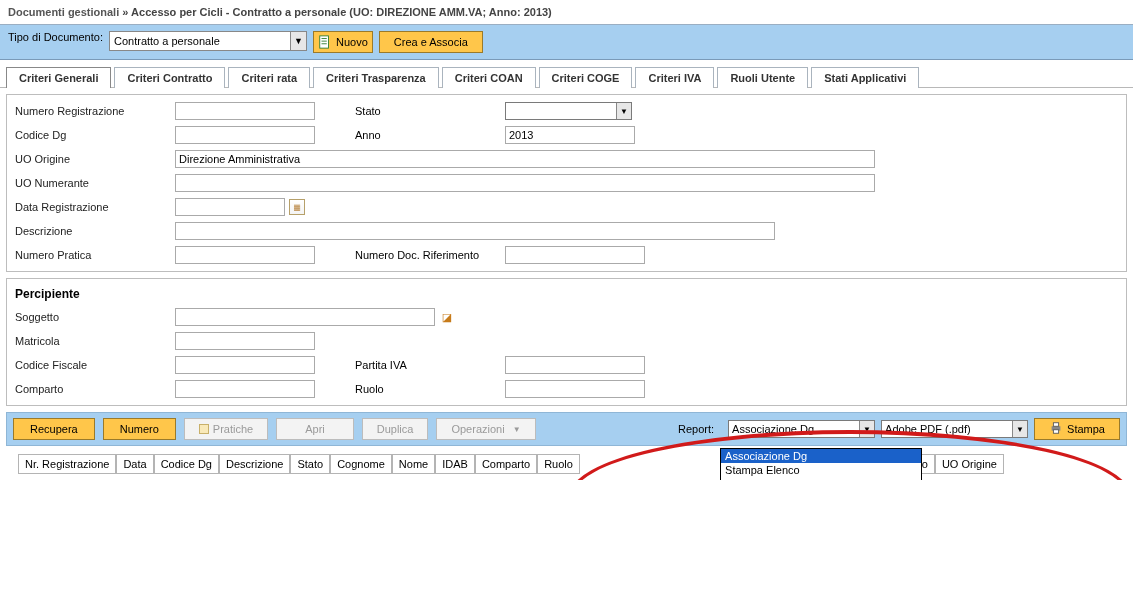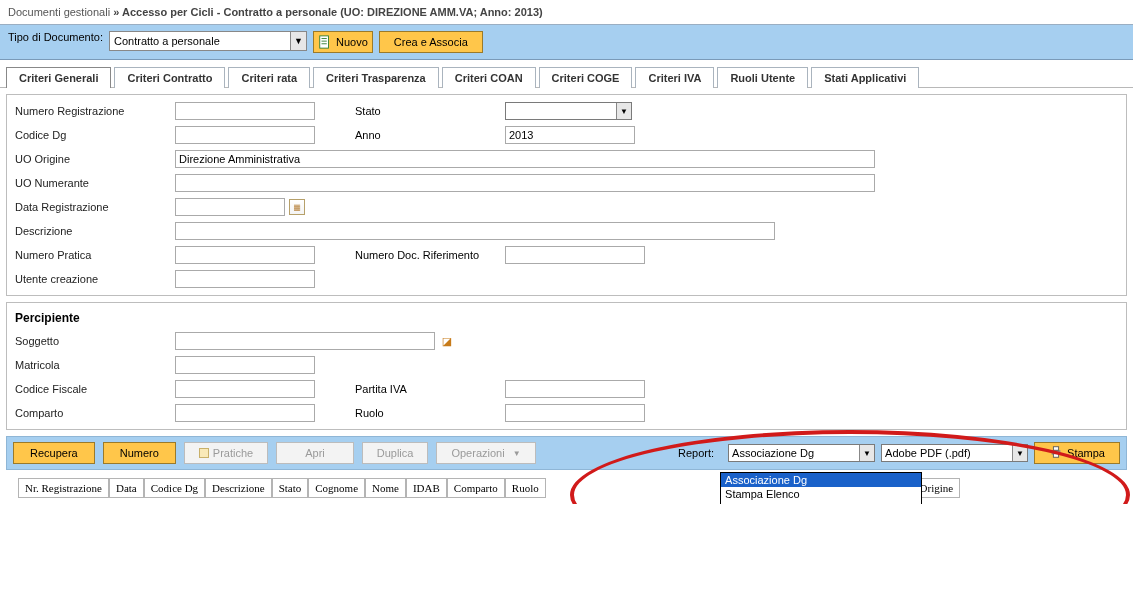--- a/index.html
+++ b/index.html
@@ -14,21 +14,21 @@
     width: 1133px;
     position: relative;
   }
   .breadcrumb {
     padding: 6px 8px;
     border-bottom: 1px solid #9aaec2;
     font-weight: bold;
     color: #444;
   }
   .breadcrumb .first {
-    font-weight: normal;
+    font-weight: bold;
     color: #555;
     text-align: center;
   }
   .toolbar {
     background: #a6cff0;
     padding: 6px 8px;
     display: flex;
     gap: 6px;
     border-bottom: 1px solid #7a9ab8;
   }
@@ -182,21 +182,20 @@
     z-index: 20;
     font-size: 11px;
   }
   .dropdown-list div { padding: 1px 4px; white-space:nowrap; cursor:pointer;}
   .dropdown-list div.sel { background:#1a61c9;color:#fff;}
   .table-header {
     margin: 8px 6px 6px 6px;
     display: flex;
     gap: 0;
     font-size: 11px;
-    font-family: Liberation Serif, serif;
   }
   .th {
     border: 1px solid #b4b4b4;
     background: #fff;
     padding: 3px 6px;
     white-space: nowrap;
   }
   .th:first-child { border-left: 1px solid #b4b4b4; }
   .ellipse {
     position:absolute;
@@ -280,24 +279,20 @@
       <span class="cal-icon">▦</span>
     </div>
     <div class="form-row">
       <div class="lbl">Descrizione</div>
       <input class="inp wide" style="max-width: 600px;">
     </div>
     <div class="form-row">
       <div class="lbl">Numero Pratica</div>
       <input class="inp" style="width: 140px;">
       <div class="lbl2" style="margin-left:40px;width:150px">Numero Doc. Riferimento</div>
-      <input class="inp" style="width: 140px;">
-    </div>
-    <div class="form-row">
-      <div class="lbl">Utente creazione</div>
       <input class="inp" style="width: 140px;">
     </div>
   </div>
 
   <div class="panel">
     <div class="panel-title">Percipiente</div>
     <div class="form-row">
       <div class="lbl">Soggetto</div>
       <input class="inp" style="width: 260px;">
       <span class="people-icon">◪</span>

